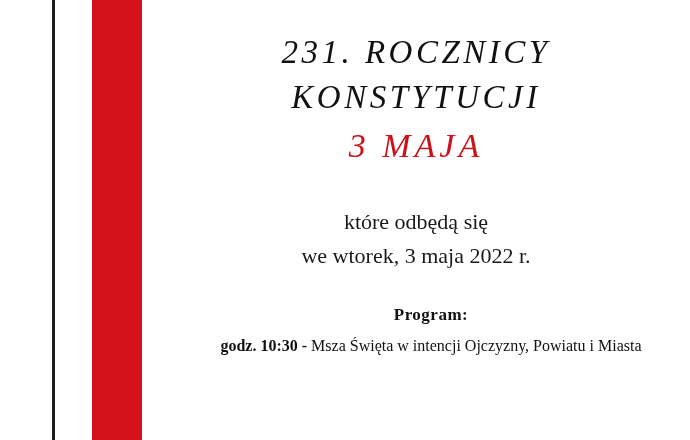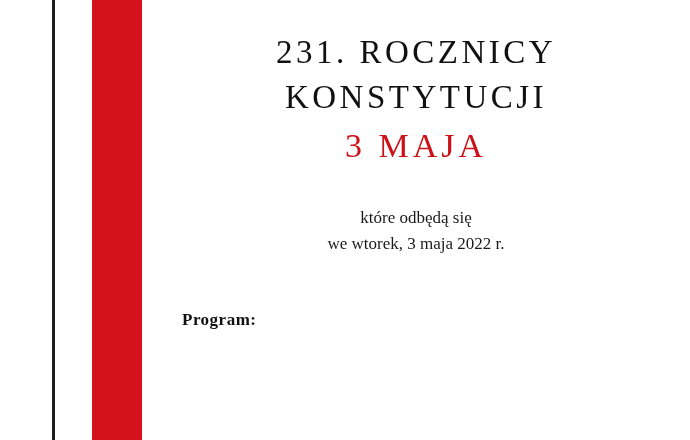--- a/index.html
+++ b/index.html
@@ -68,43 +68,45 @@
     padding: 0 30px;
     margin-top: 30px;
   }
   .headline .line {
     font-family: "Liberation Serif", serif;
     font-size: 33px;
     letter-spacing: 3.5px;
     line-height: 1.35;
     color: #111111;
     white-space: nowrap;
+    font-style: italic;
   }
   .headline .line.red {
     color: #cc1119;
     font-size: 34px;
     letter-spacing: 4px;
     margin-top: 4px;
   }
 
   .subhead {
     text-align: center;
     margin-top: 36px;
     padding: 0 30px;
   }
   .subhead div {
-    font-size: 17px;
+    font-size: 22px;
     line-height: 1.55;
     color: #1a1a1a;
   }
 
   .program {
-    margin-top: 52px;
+    margin-top: 32px;
     padding-left: 40px;
     padding-right: 10px;
+    text-align: center;
   }
   .program-title {
     font-size: 17px;
     font-weight: bold;
     letter-spacing: 0.5px;
     color: #111111;
   }
   .venue {
     margin-top: 20px;
     font-size: 16px;
@@ -140,16 +142,20 @@
       <div class="line red">3 MAJA</div>
     </div>
 
     <div class="subhead">
       <div>które odbędą się</div>
       <div>we wtorek, 3 maja 2022 r.</div>
     </div>
 
     <div class="program">
       <div class="program-title">Program:</div>
+      <div class="entry">
+        <b>godz. 10:30 -</b>
+        <span>Msza Święta w intencji Ojczyzny, Powiatu i Miasta</span>
+      </div>
     </div>
 
   </div>
 </div>
 
 </body></html>

